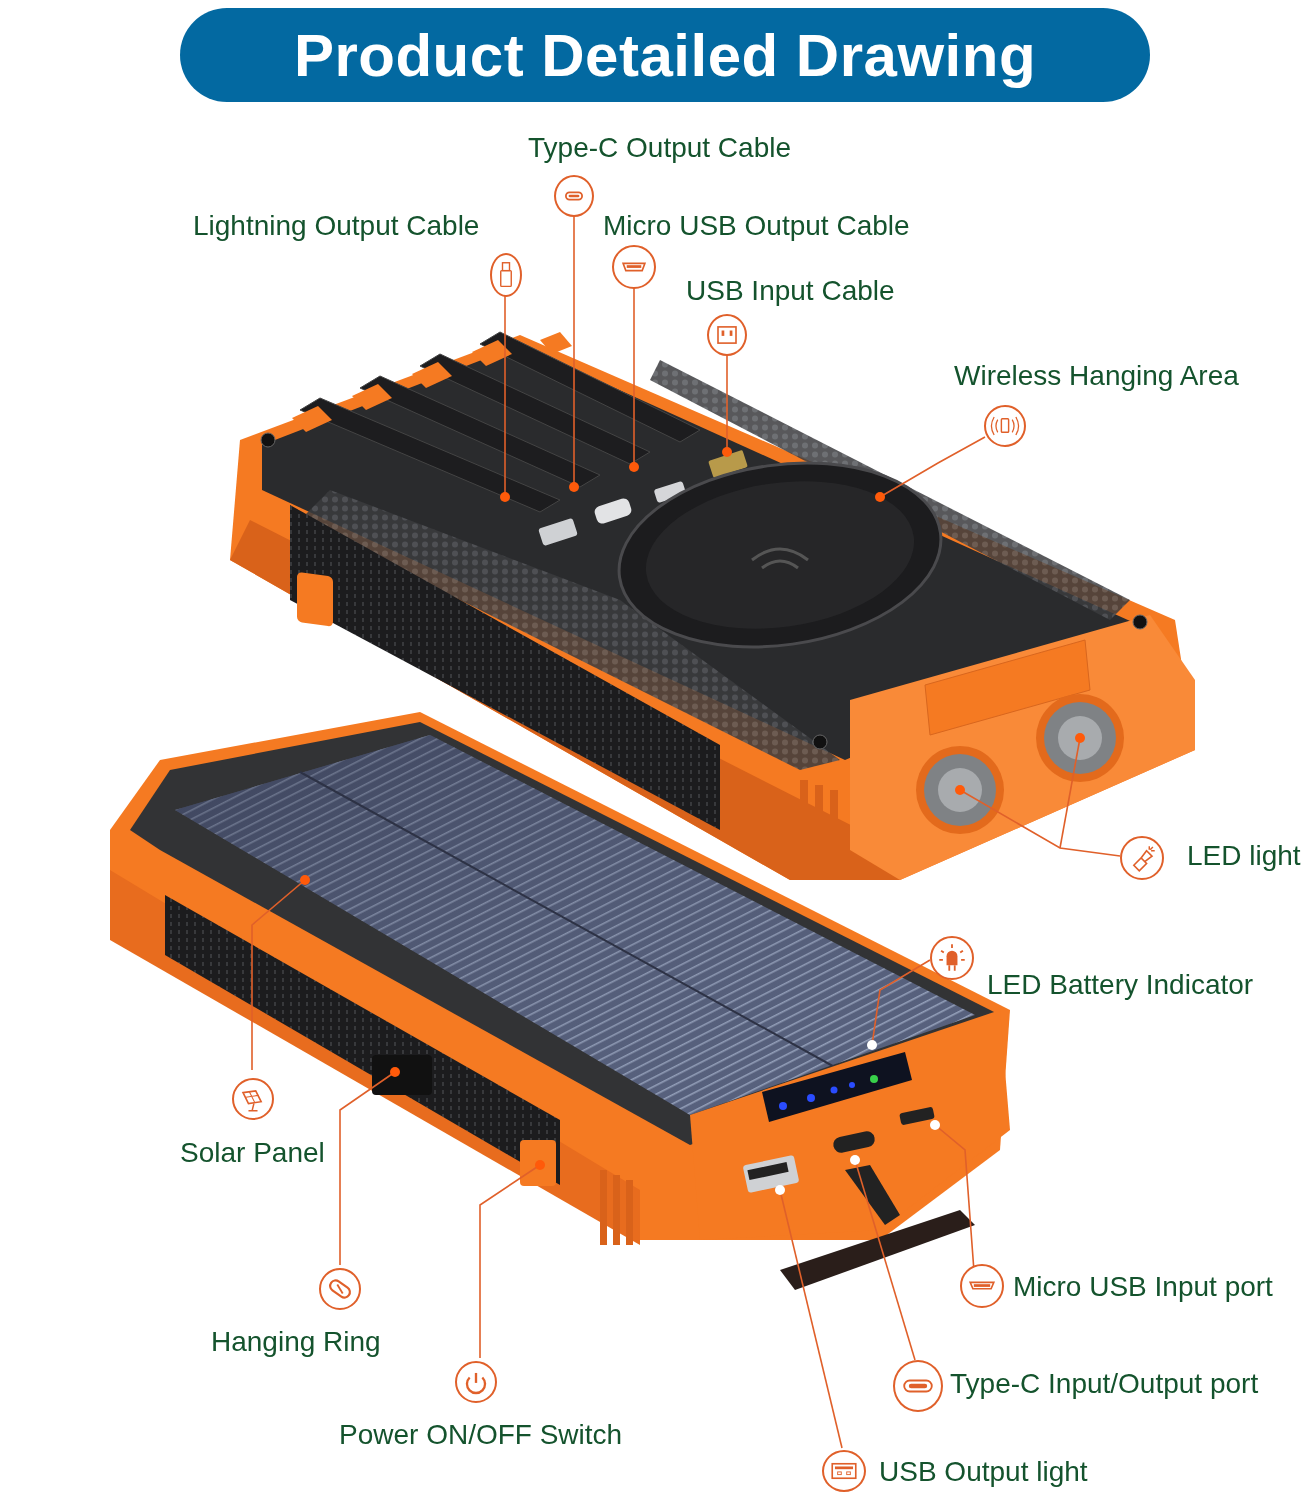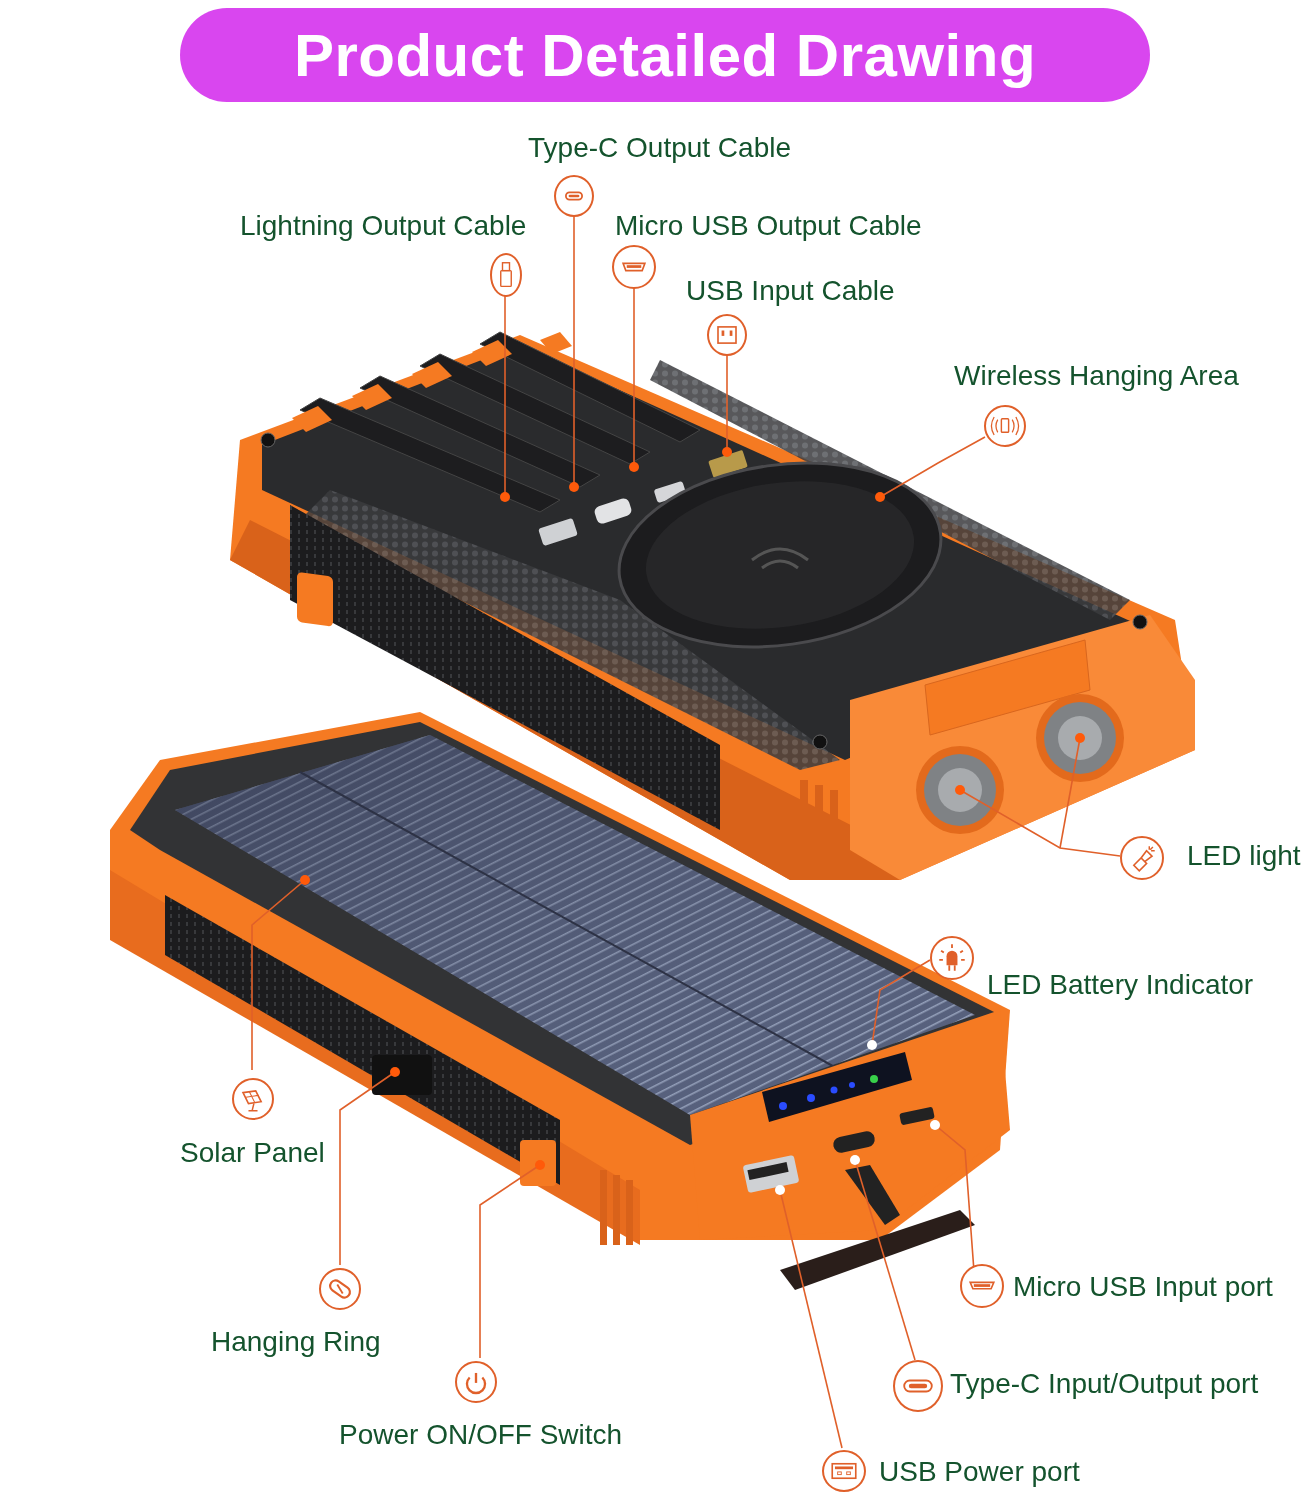--- a/index.html
+++ b/index.html
@@ -1,19 +1,19 @@
 <!DOCTYPE html>
 <html><head>
 <meta charset="utf-8">
 <style>
   html, body { margin:0; padding:0; background:#ffffff; }
   body { width:1311px; height:1500px; position:relative; overflow:hidden;
          font-family:"Liberation Sans", "DejaVu Sans", sans-serif; color:#111; }
   .banner { position:absolute; left:180px; top:8px; width:970px; height:94px;
-            border-radius:47px; background:#d946ef; display:flex; align-items:center;
+            border-radius:47px; background:#0369a1; display:flex; align-items:center;
             justify-content:center; }
   .banner-title { color:#fff; font-weight:bold; font-size:60px; letter-spacing:0.5px;
                   font-family:"Liberation Sans", sans-serif; }
   .label { position:absolute; font-size:28px; white-space:nowrap; color:#14532d;
            line-height:1; }
   .icon { position:absolute; width:40px; height:40px; border:2px solid #e0602a;
           border-radius:50%; background:#fff; box-sizing:border-box; }
   .icon svg { width:100%; height:100%; display:block; }
   svg.scene { position:absolute; left:0; top:0; }
 </style>
@@ -258,24 +258,24 @@
 <div class="icon" style="left:822px;top:1450px;width:44px;height:42px;">
   <svg viewBox="0 0 44 42">
       <rect x="9" y="13" width="26" height="16" fill="none" stroke="#e0602a" stroke-width="1.8"></rect>
       <rect x="12" y="16" width="20" height="3" fill="#e0602a"></rect>
       <rect x="15" y="22" width="4" height="3" fill="none" stroke="#e0602a"></rect>
       <rect x="25" y="22" width="4" height="3" fill="none" stroke="#e0602a"></rect>
     </svg>
 </div>
 
 <div class="label" style="left:528px;top:134px;">Type-C Output Cable</div>
-<div class="label" style="left:193px;top:212px;margin-left:47px;">Lightning Output Cable</div>
-<div class="label" style="left:603px;top:212px;margin-left:12px;">Micro USB Output Cable</div>
+<div class="label" style="left:193px;top:212px;">Lightning Output Cable</div>
+<div class="label" style="left:603px;top:212px;">Micro USB Output Cable</div>
 <div class="label" style="left:686px;top:277px;">USB Input Cable</div>
 <div class="label" style="left:954px;top:362px;">Wireless Hanging Area</div>
 <div class="label" style="left:1175px;top:842px;margin-left:12px;">LED light</div>
 <div class="label" style="left:987px;top:971px;">LED Battery Indicator</div>
 <div class="label" style="left:135px;top:1139px;margin-left:45px;">Solar Panel</div>
 <div class="label" style="left:211px;top:1328px;">Hanging Ring</div>
 <div class="label" style="left:339px;top:1421px;">Power ON/OFF Switch</div>
 <div class="label" style="left:1013px;top:1273px;">Micro USB Input port</div>
 <div class="label" style="left:950px;top:1370px;text-align:center;">Type-C Input/Output port</div>
-<div class="label" style="left:879px;top:1458px;">USB Power port</div>
+<div class="label" style="left:879px;top:1458px;">USB Output light</div>
 
 </body></html>

